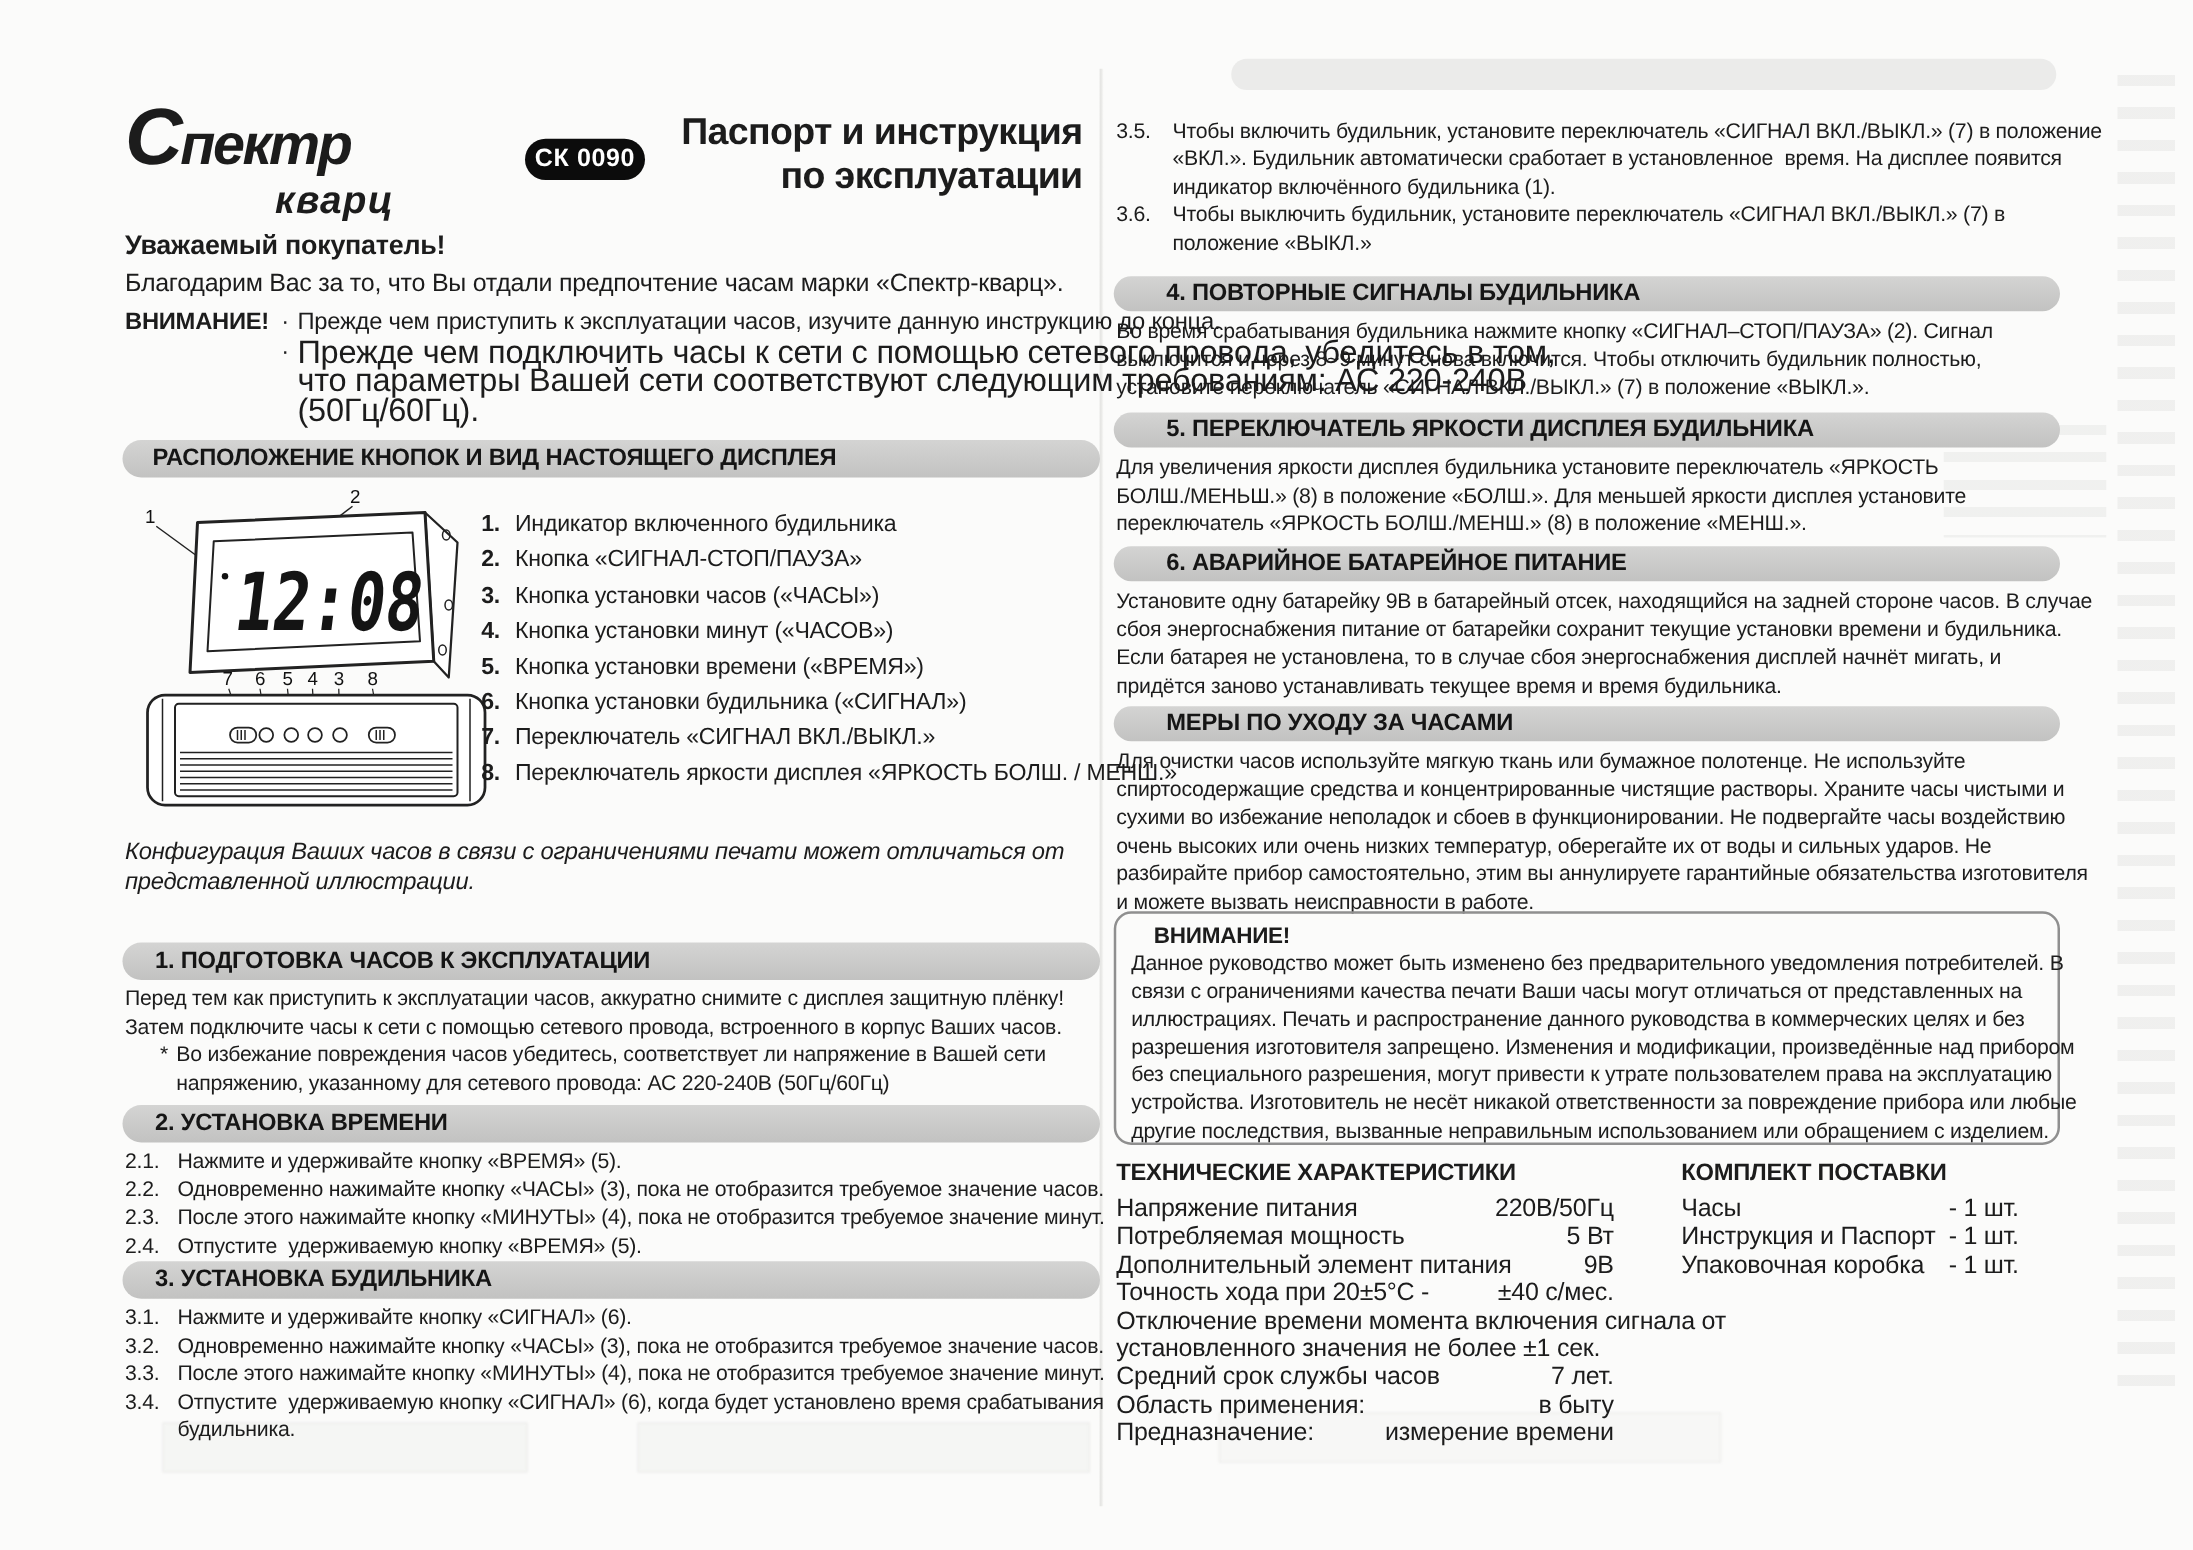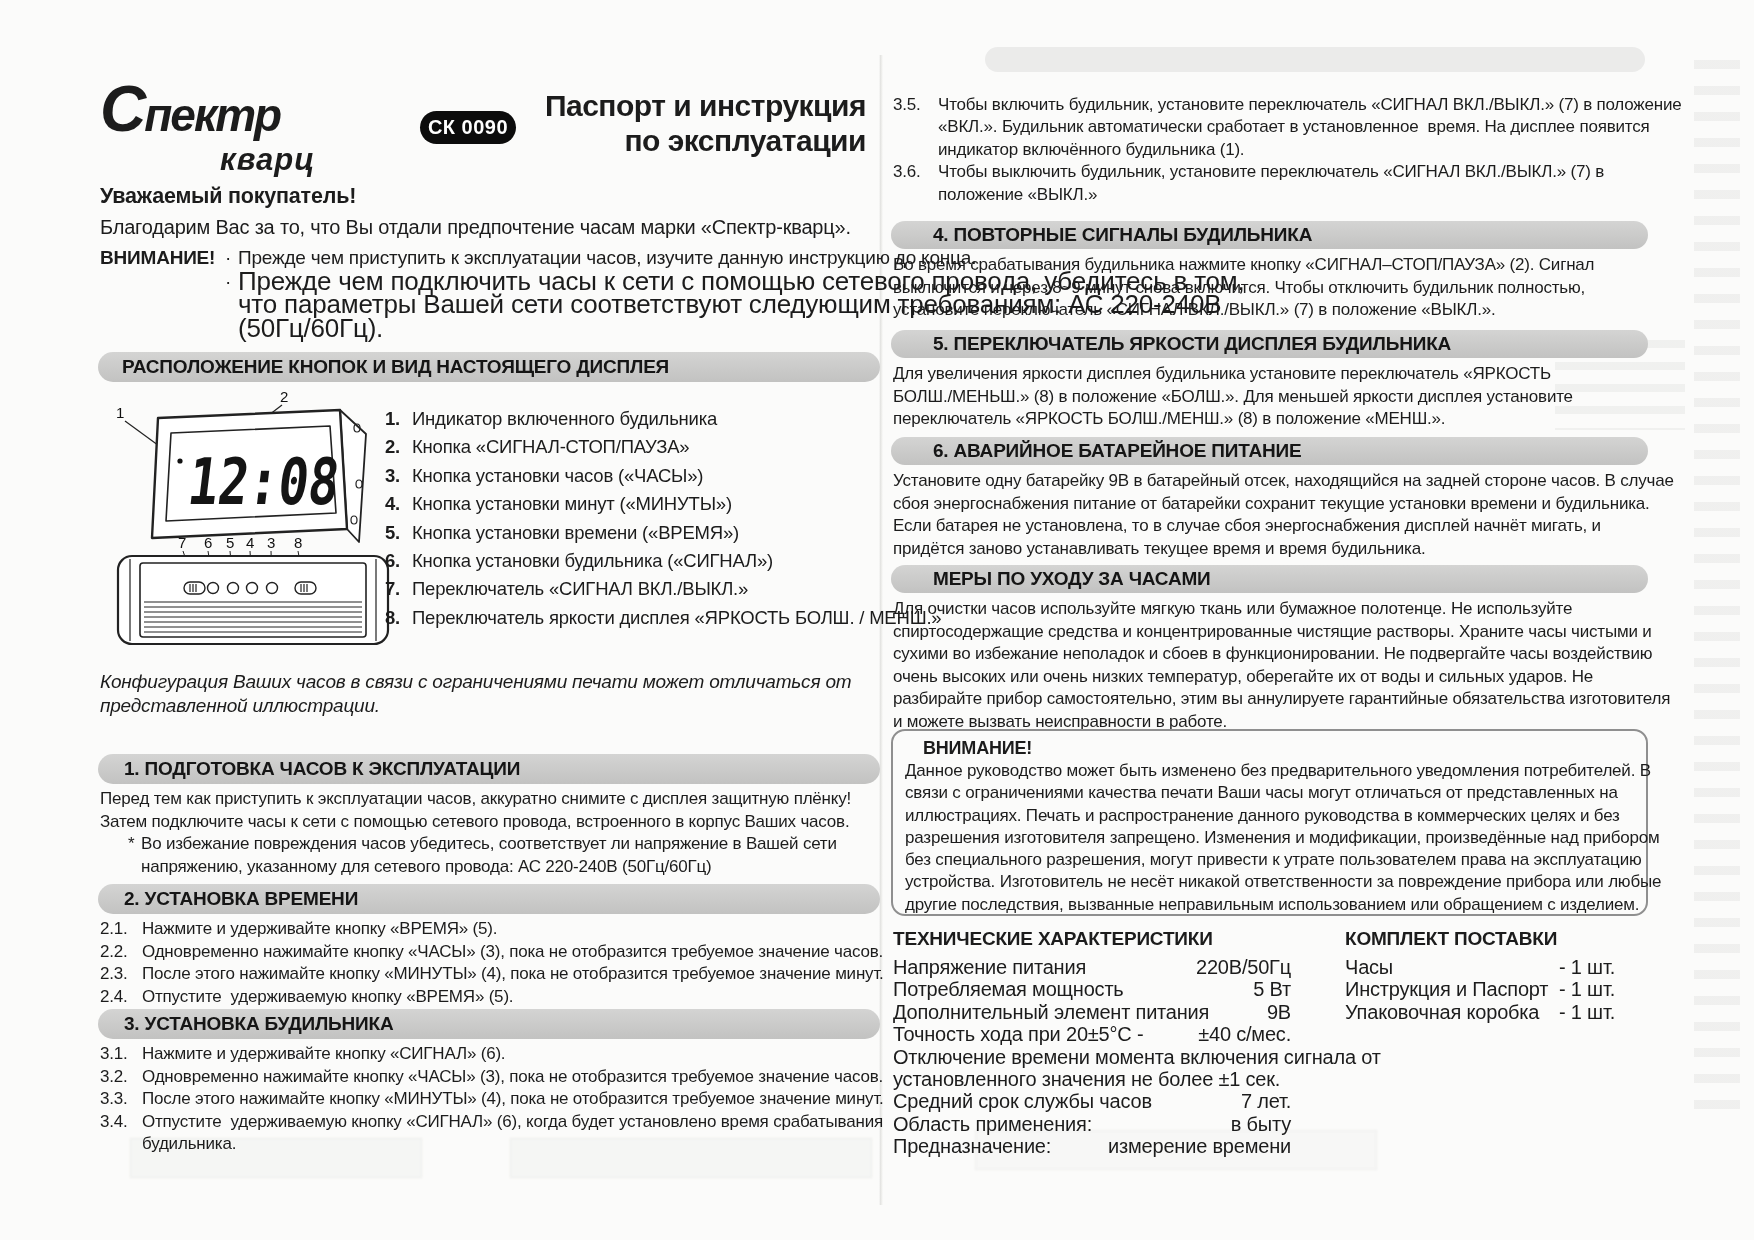--- a/index.html
+++ b/index.html
@@ -158,21 +158,21 @@
   <div class="row" style="height:28.4px;">
       <span class="num b" style="width:27px;font-size:18.5px;">2.</span>
       <span class="pre" style="font-size:18.5px;">Кнопка «СИГНАЛ-СТОП/ПАУЗА»</span>
     </div>
   <div class="row" style="height:28.4px;">
       <span class="num b" style="width:27px;font-size:18.5px;">3.</span>
       <span class="pre" style="font-size:18.5px;">Кнопка установки часов («ЧАСЫ»)</span>
     </div>
   <div class="row" style="height:28.4px;">
       <span class="num b" style="width:27px;font-size:18.5px;">4.</span>
-      <span class="pre" style="font-size:18.5px;">Кнопка установки минут («МИНУТЫ»)</span>
+      <span class="pre" style="font-size:18.5px;">Кнопка установки минут («ЧАСОВ»)</span>
     </div>
   <div class="row" style="height:28.4px;">
       <span class="num b" style="width:27px;font-size:18.5px;">5.</span>
       <span class="pre" style="font-size:18.5px;">Кнопка установки времени («ВРЕМЯ»)</span>
     </div>
   <div class="row" style="height:28.4px;">
       <span class="num b" style="width:27px;font-size:18.5px;">6.</span>
       <span class="pre" style="font-size:18.5px;">Кнопка установки будильника («СИГНАЛ»)</span>
     </div>
   <div class="row" style="height:28.4px;">

